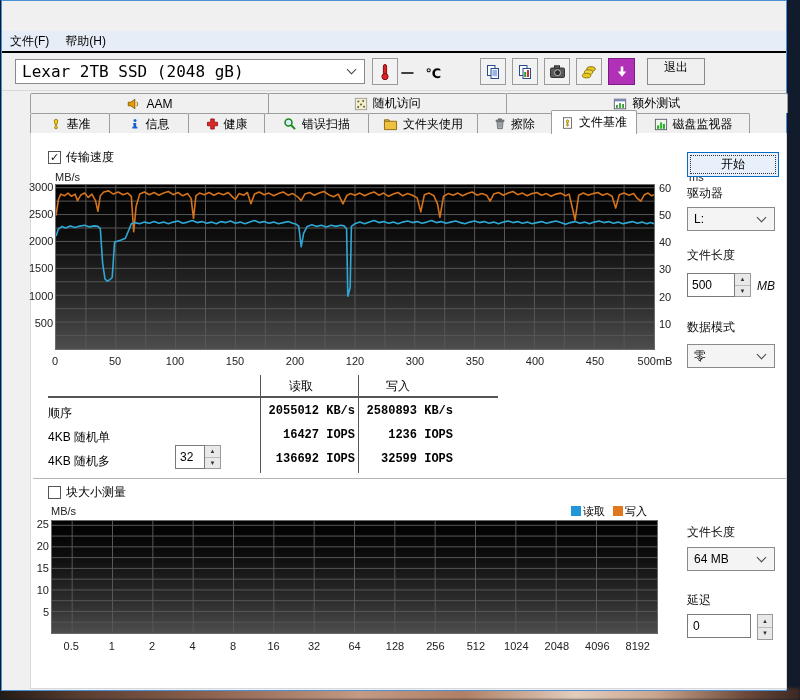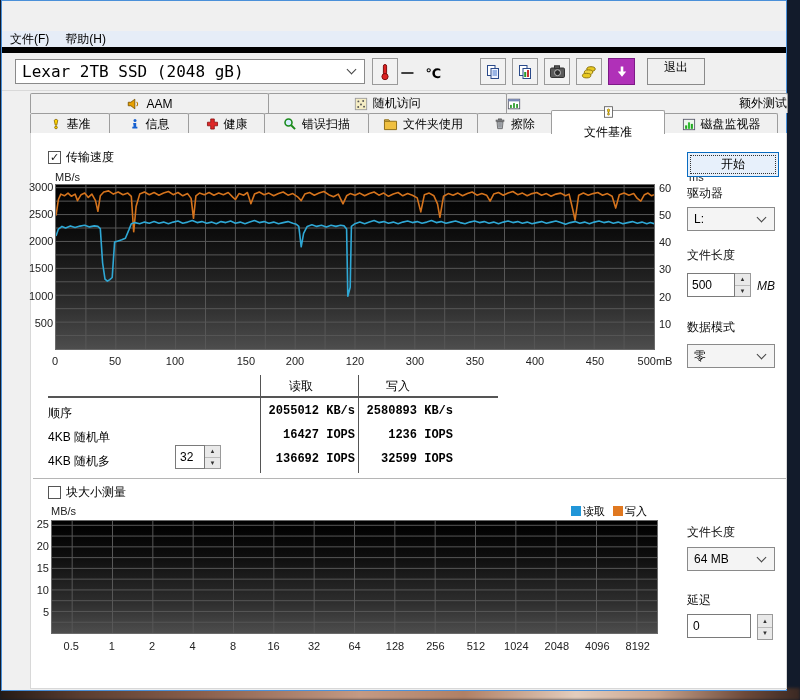--- a/index.html
+++ b/index.html
@@ -16,21 +16,21 @@
   
   .titlebar { position:absolute; left:0; top:0; width:100%; height:30px; background:#fefdfa; display:flex; align-items:center; }
   .titlebar .app-ico { margin-left:9px; width:16px; height:16px; }
   .title-text { margin-left:8px; font-size:12px; color:#1a1a1a; }
   .winbtn { position:absolute; top:0; width:46px; height:30px; display:flex; align-items:center; justify-content:center; color:#333; }
   .btn-min { right:92px; } .btn-max { right:46px; } .btn-close { right:0; font-size:13px; }
   .min-glyph { width:11px; border-top:1px solid #333; }
   .max-glyph { width:10px; height:10px; border:1px solid #333; }
 
   
-  .menubar { position:absolute; left:0; top:30px; width:100%; height:22px; background:#e6edf7; border-bottom:6px solid #000000; display:flex; align-items:center; }
+  .menubar { position:absolute; left:0; top:30px; width:100%; height:22px; background:#e6edf7; border-bottom:2px solid #000000; display:flex; align-items:center; }
   .menu-item { padding:0 8px; height:100%; display:flex; align-items:center; }
 
   
   .toolbar { position:absolute; left:0; top:53px; width:100%; height:37px; background:#f0f0f0; border-bottom:1px solid #d9d9d9; }
   .combo { position:absolute; background:#fff; border:1px solid #8a8a8a; display:flex; align-items:center; }
   .combo .combo-text { flex:1; padding-left:6px; white-space:nowrap; overflow:hidden; }
   .chev { width:7px; height:7px; border-right:1.4px solid #444; border-bottom:1.4px solid #444; transform:rotate(45deg); margin-right:9px; margin-top:-4px; flex:none; }
   .device-combo { left:13px; top:5px; width:350px; height:25px; font-family:"DejaVu Sans Mono","Liberation Mono",monospace; font-size:16px; }
   .tool-btn { position:absolute; top:4px; width:26px; height:27px; background:#f2f2f2; border:1px solid #9a9a9a; display:flex; align-items:center; justify-content:center; }
   .temp-text { position:absolute; left:399px; top:11px; font-size:13px; font-weight:bold; letter-spacing:4px; }
@@ -157,21 +157,21 @@
       <svg width="14" height="14" viewBox="0 0 16 16">
         <rect x="1.5" y="1.5" width="13" height="13" fill="#f5edc4" stroke="#9a9a9a"></rect>
         <circle cx="5" cy="5" r="1.1" fill="#555"></circle>
           <circle cx="10.5" cy="4.5" r="1.1" fill="#555"></circle>
         <circle cx="8" cy="8.5" r="1.1" fill="#555"></circle>
           <circle cx="4.8" cy="11.5" r="1.1" fill="#555"></circle>
         <circle cx="11.5" cy="11" r="1.1" fill="#555"></circle>
       </svg>
       <span>随机访问</span>
     </div>
-    <div class="tab" style="width:298px;justify-content:space-between;">
+    <div class="tab" style="width:298px;">
       <svg width="14" height="14" viewBox="0 0 16 16">
         <rect x="1.5" y="2.5" width="13" height="11" fill="#fff" stroke="#556"></rect>
         <rect x="1.5" y="2.5" width="13" height="2.5" fill="#7a8ab8"></rect>
         <rect x="3.5" y="9" width="2" height="3.5" fill="#2a9a2a"></rect>
         <rect x="7" y="7" width="2" height="5.5" fill="#2a9a2a"></rect>
         <rect x="10.5" y="8" width="2" height="4.5" fill="#2a9a2a"></rect>
       </svg>
       <span>额外测试</span>
     </div>
   </div>
@@ -213,21 +213,21 @@
     </div>
     <div class="tab" style="width:75px;">
       <svg width="12" height="14" viewBox="0 0 16 16">
         <rect x="6" y="1.2" width="4" height="1.6" fill="#9aa0a8" stroke="#555"></rect>
         <rect x="2.8" y="2.8" width="10.4" height="1.6" fill="#9aa0a8" stroke="#555"></rect>
         <path d="M4 5.2 h8 l-0.9 9 H4.9 Z" fill="#b8bec6" stroke="#555"></path>
         <path d="M6.5 6.5 v6 M8 6.5 v6 M9.5 6.5 v6" stroke="#777" stroke-width="0.8"></path>
       </svg>
       <span>擦除</span>
     </div>
-    <div class="tab active" style="width:114px;flex-direction:column;">
+    <div class="tab active" style="width:86px;">
       <svg width="13" height="14" viewBox="0 0 16 16">
         <rect x="3" y="1.5" width="10" height="13" fill="#fff" stroke="#555"></rect>
         <path d="M8 4.2 L9.4 5 L8.6 8.6 H7.4 L6.6 5 Z" fill="#ffd400" stroke="#806000" stroke-width="0.8"></path>
         <circle cx="8" cy="10.6" r="1.2" fill="#ffd400" stroke="#806000" stroke-width="0.8"></circle>
       </svg>
       <span>文件基准</span>
     </div>
     <div class="tab" style="width:114px;">
       <svg width="14" height="13" viewBox="0 0 16 15">
         <rect x="1.5" y="1.5" width="13" height="12" fill="#eef6ee" stroke="#556"></rect>
@@ -298,21 +298,21 @@
           <line x1="508.3" y1="0" x2="508.3" y2="164" stroke="#575757" stroke-width="1"></line>
           <line x1="538.2" y1="0" x2="538.2" y2="164" stroke="#575757" stroke-width="1"></line>
           <line x1="568.1" y1="0" x2="568.1" y2="164" stroke="#575757" stroke-width="1"></line>
           <polyline points="0.0,30.6 2.4,14.5 4.8,9.1 8.4,10.8 12.0,8.1 15.5,11.3 19.1,9.1 21.5,15.6 25.1,9.7 28.7,8.1 32.3,12.4 35.9,9.1 39.5,15.6 41.9,26.3 44.3,10.8 47.8,7.0 52.6,5.9 57.4,9.1 62.2,7.0 67.0,9.7 71.8,8.1 75.3,11.3 77.7,46.8 80.1,21.5 83.7,9.1 88.5,7.0 93.3,9.7 98.1,7.5 102.9,10.2 107.6,8.1 112.4,6.5 117.2,9.7 122.0,7.5 126.8,10.8 131.6,8.6 135.1,13.4 137.5,33.3 139.9,10.8 143.5,8.1 148.3,9.7 153.1,7.5 157.9,10.2 162.7,8.1 167.4,9.7 172.2,7.5 177.0,12.4 179.4,14.5 183.0,8.6 187.8,10.2 191.4,7.5 194.9,18.8 198.5,9.1 203.3,7.0 208.1,9.7 212.9,8.1 217.7,10.8 222.5,8.6 227.2,7.0 232.0,10.2 236.8,8.6 241.6,11.8 245.2,15.6 248.8,9.1 253.6,7.5 258.3,10.2 263.1,8.1 267.9,6.5 272.7,9.7 277.5,11.8 282.3,9.1 287.0,18.8 290.6,10.8 294.2,8.6 299.0,10.2 303.8,8.1 308.6,10.8 313.4,8.6 318.1,7.0 322.9,10.2 327.7,8.1 332.5,11.3 337.3,9.1 342.1,7.5 346.8,10.8 351.6,8.6 356.4,10.2 361.2,12.9 364.8,26.9 368.4,9.7 373.2,8.1 377.9,10.8 381.5,18.8 383.9,32.3 387.5,11.3 392.3,8.6 397.1,10.2 401.9,8.1 406.6,10.8 411.4,8.6 416.2,7.0 421.0,10.2 425.8,8.6 430.6,10.2 434.1,16.1 437.7,9.1 442.5,7.5 447.3,10.2 452.1,8.1 456.9,6.5 461.7,9.7 466.4,8.1 471.2,10.8 476.0,8.6 480.8,7.5 485.6,10.2 490.4,8.6 495.1,11.3 499.9,9.1 504.7,8.1 509.5,10.8 513.1,9.1 516.7,24.2 519.1,35.0 522.7,10.2 527.4,8.1 532.2,10.2 537.0,8.6 541.8,7.5 546.6,10.2 551.4,8.6 556.1,11.3 559.7,23.1 563.3,9.7 568.1,8.1 572.9,10.2 577.7,8.6 581.3,13.4 584.8,16.1 588.4,9.7 592.0,8.1 595.6,10.8 598.0,9.7" fill="none" stroke="#d4731d" stroke-width="1.6" stroke-linejoin="round"></polyline>
           <polyline points="0.0,51.1 2.4,44.1 6.0,41.4 9.6,43.0 14.4,40.9 19.1,42.5 23.9,41.1 28.7,40.3 33.5,41.9 38.3,40.9 41.9,41.4 44.3,43.6 46.6,78.0 49.0,94.1 51.4,96.2 53.8,94.6 56.2,92.5 58.6,57.0 62.2,55.9 65.8,54.8 69.4,53.2 73.0,44.6 75.3,38.7 78.9,37.6 83.7,38.7 88.5,37.1 93.3,38.2 98.1,36.6 102.9,38.2 107.6,37.1 112.4,38.7 117.2,37.1 122.0,36.0 126.8,38.2 131.6,37.1 136.3,35.5 141.1,37.6 145.9,36.6 150.7,38.2 155.5,37.1 160.3,38.7 165.0,36.6 169.8,37.6 174.6,36.0 179.4,38.2 184.2,37.1 189.0,38.7 193.8,37.1 198.5,35.5 203.3,37.6 208.1,36.6 212.9,38.2 217.7,37.1 222.5,38.7 227.2,37.6 232.0,36.6 236.8,38.2 240.4,39.3 242.8,41.4 245.2,61.8 247.6,48.4 251.2,41.4 255.9,39.8 260.7,41.4 265.5,40.3 270.3,41.9 275.1,40.3 279.9,41.4 284.6,40.3 288.2,40.9 290.6,44.1 291.8,111.3 294.2,102.2 295.4,41.4 299.0,38.7 303.8,37.1 308.6,38.7 313.4,37.1 318.1,35.5 322.9,37.6 327.7,36.6 332.5,38.2 337.3,37.1 342.1,38.7 346.8,37.1 351.6,36.0 356.4,37.6 361.2,36.6 366.0,38.2 370.8,37.1 375.5,35.5 380.3,37.6 385.1,36.6 389.9,38.2 394.7,37.1 399.5,36.0 404.2,37.6 409.0,38.7 413.8,37.1 418.6,36.0 423.4,37.6 428.2,36.6 433.0,38.2 437.7,37.1 442.5,38.7 447.3,37.1 452.1,36.0 456.9,37.6 461.7,36.6 466.4,38.2 471.2,37.1 476.0,38.7 480.8,37.6 485.6,36.6 490.4,38.2 495.1,37.1 499.9,36.0 504.7,37.6 509.5,39.3 514.3,37.6 519.1,36.6 523.8,38.2 528.6,37.1 533.4,38.7 538.2,37.1 543.0,36.0 547.8,37.6 552.6,36.6 557.3,38.2 562.1,37.1 566.9,38.7 571.7,37.6 576.5,36.6 581.3,38.2 586.0,37.1 590.8,38.7 594.4,37.6 598.0,38.7" fill="none" stroke="#2fa8d5" stroke-width="1.6" stroke-linejoin="round"></polyline>
         </svg></div>
     <div id="chart1-x">
         <span class="tick" style="left: 4px; top: 222px; width: 40px; text-align: center;">0</span>
         <span class="tick" style="left: 64px; top: 222px; width: 40px; text-align: center;">50</span>
         <span class="tick" style="left: 124px; top: 222px; width: 40px; text-align: center;">100</span>
-        <span class="tick" style="left: 184px; top: 222px; width: 40px; text-align: right;">150</span>
+        <span class="tick" style="left: 184px; top: 222px; width: 40px; text-align: center;">150</span>
         <span class="tick" style="left: 244px; top: 222px; width: 40px; text-align: center;">200</span>
         <span class="tick" style="left: 304px; top: 222px; width: 40px; text-align: center;">120</span>
         <span class="tick" style="left: 364px; top: 222px; width: 40px; text-align: center;">300</span>
         <span class="tick" style="left: 424px; top: 222px; width: 40px; text-align: center;">350</span>
         <span class="tick" style="left: 484px; top: 222px; width: 40px; text-align: center;">400</span>
         <span class="tick" style="left: 544px; top: 222px; width: 40px; text-align: center;">450</span>
         <span class="tick" style="left: 604px; top: 222px; width: 40px; text-align: center;">500mB</span>
       </div>
 
     <span class="tbl-header" style="left:258px; top:245px; width:40px;">读取</span>

